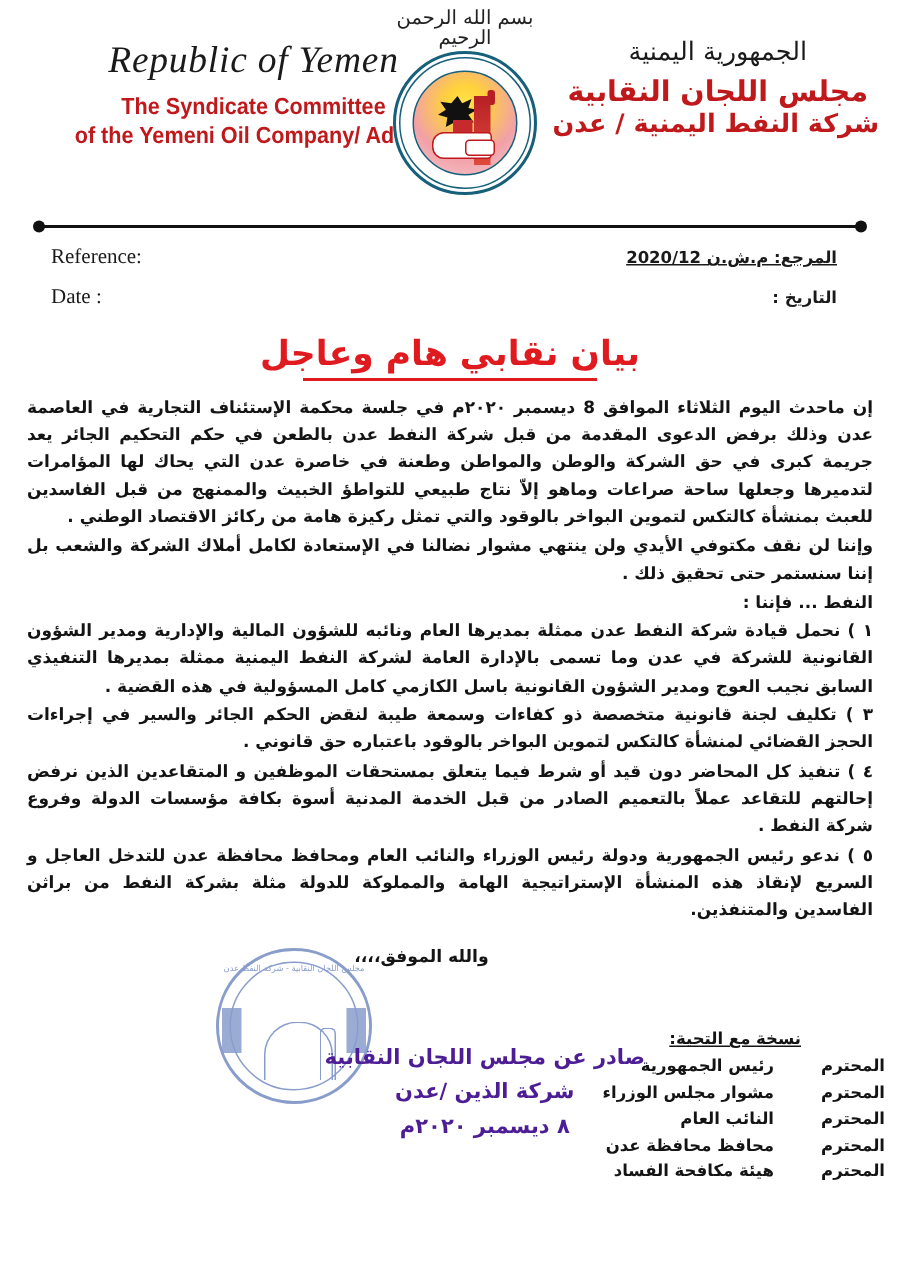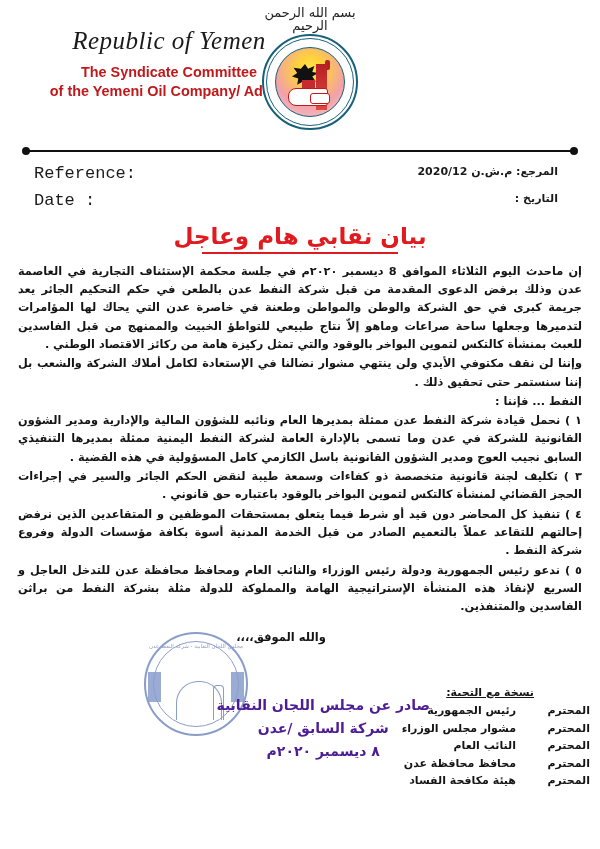--- a/index.html
+++ b/index.html
@@ -197,36 +197,36 @@
 
   
   .refblock {
     position: relative;
     height: 58px;
     margin: 6px 26px 0 26px;
   }
   .ref-en, .date-en {
     position: absolute;
     left: 8px;
-    font-family: Liberation Mono, monospace;
-    font-size: 17px;
+    font-family: Liberation Serif, serif;
+    font-size: 14px;
     color: #1a1a1a;
     direction: ltr;
   }
   .ref-en { top: 2px; }
   .date-en { top: 29px; }
   .ref-ar, .date-ar {
     position: absolute;
     right: 16px;
     font-family: "DejaVu Sans", sans-serif;
     font-size: 11px;
     font-weight: bold;
     color: #1a1a1a;
   }
-  .ref-ar { top: 3px; }
+  .ref-ar { top: 3px; text-decoration: underline; }
   .date-ar { top: 30px; }
 
   
   .doc-title {
     text-align: center;
     color: #e01b1f;
     font-family: "DejaVu Sans", sans-serif;
     font-weight: bold;
     font-size: 23px;
     letter-spacing: 0px;
@@ -399,20 +399,25 @@
           <div class="burst"></div>
           <div class="tower2"></div>
           <div class="tower1"></div>
           <div class="flaskbody"></div>
           <div class="hand"></div>
           <div class="hand2"></div>
         </div>
       </div>
     </div>
 
+    <div class="hdr-right">
+      <div class="state">الجمهورية اليمنية</div>
+      <div class="council">مجلس اللجان النقابية</div>
+      <div class="company">شركة النفط اليمنية / عدن</div>
+    </div>
   </div>
 
   <div class="divider-wrap">
     <div class="dot l"></div>
     <div class="bar"></div>
     <div class="dot r"></div>
   </div>
 
   <div class="refblock">
     <div class="ref-en">Reference:</div>
@@ -443,21 +448,21 @@
       <div class="inner-ring"></div>
       <div class="stamp-top">مجلس اللجان النقابية - شركة النفط عدن</div>
       <div class="arc-l"></div>
       <div class="arc-r"></div>
       <div class="mosque"></div>
       <div class="minaret"></div>
     </div>
 
     <div class="sig">
       <div>صادر عن مجلس اللجان النقابية</div>
-      <div>شركة السابق /عدن</div>
+      <div>شركة الذين /عدن</div>
       <div>٨ ديسمبر ٢٠٢٠م</div>
     </div>
 
     <div class="cc">
       <div class="cc-title">نسخة مع التحية:</div>
 
       <div class="cc-row">
         <div class="cc-hon">المحترم</div>
         <div class="cc-name">رئيس الجمهورية</div>
       </div>

